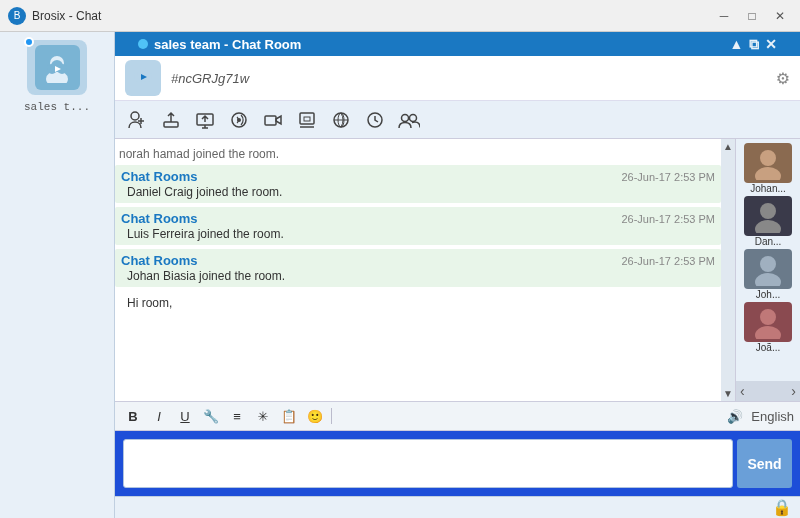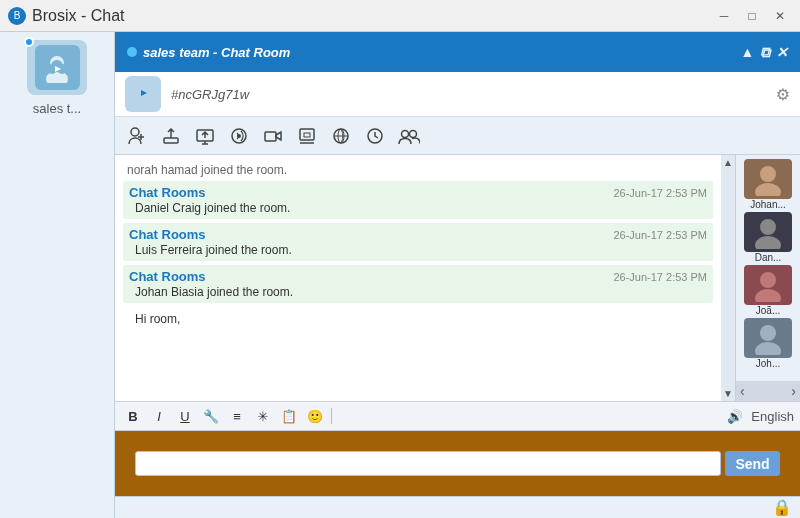--- a/index.html
+++ b/index.html
@@ -12,21 +12,21 @@
       display: flex;
       align-items: center;
       padding: 0 8px;
       border-bottom: 1px solid #ccc;
     }
     .title-bar-icon {
       width: 18px; height: 18px; margin-right: 6px;
       background: #1a78c2; border-radius: 50%;
       display: flex; align-items: center; justify-content: center; color: white; font-size: 10px;
     }
-    .title-bar-text { flex: 1; font-size: 16px; color: #333; }
+    .title-bar-text { flex: 1; font-size: 12px; color: #333; }
     .title-bar-controls { display: flex; gap: 4px; }
     .title-bar-btn { width: 24px; height: 20px; background: none; border: none; cursor: pointer; font-size: 12px; color: #555; display: flex; align-items: center; justify-content: center; }
 
     
     .main-container {
       display: flex;
       height: calc(518px - 32px);
     }
 
     
@@ -55,41 +55,40 @@
       color: white; font-size: 18px;
     }
     .sidebar-status-dot {
       width: 10px; height: 10px;
       background: #2196F3;
       border-radius: 50%;
       position: absolute;
       top: -3px; left: -3px;
       border: 2px solid white;
     }
-    .sidebar-name { font-size: 13px; color: #555; text-align: right; padding: 2px 4px; }
+    .sidebar-name { font-size: 11px; color: #555; text-align: right; padding: 2px 4px; font-family: Liberation Mono, monospace; }
 
     
     .chat-area {
       flex: 1;
       display: flex;
       flex-direction: column;
       background: #f5f9ff;
     }
 
     
     .chat-header {
-      height: 40px;
+      height: 24px;
       background: #1a78c2;
       display: flex;
       align-items: center;
-      padding: 0 12px;
+      padding: 0 23px;
       color: white;
       font-size: 13px;
       font-weight: 600;
-      font-style: italic;
     }
     .chat-header-dot {
       width: 10px; height: 10px;
       background: #4fc3f7;
       border-radius: 50%;
       margin-right: 6px;
       flex-shrink: 0;
     }
     .chat-header-title { flex: 1; }
     .chat-header-icons { display: flex; gap: 6px; align-items: center; }
@@ -135,21 +134,21 @@
 
     
     .messages-wrapper {
       display: flex;
       flex: 1;
       overflow: hidden;
     }
     .messages-list {
       flex: 1;
       overflow-y: auto;
-      padding: 6px 8px;
+      padding: 6px 0;
       background: white;
     }
     .message-system {
       color: #666;
       font-size: 12px;
       padding: 2px 4px;
       margin-bottom: 2px;
     }
     .message-group {
       background: #e8f5e9;
@@ -250,23 +249,23 @@
       display: flex; align-items: center; justify-content: center;
       font-size: 13px; color: #333;
       border-radius: 2px;
     }
     .format-separator { width: 1px; height: 16px; background: #bbc; margin: 0 2px; }
     .lang-label { margin-left: auto; font-size: 13px; color: #555; }
 
     
     .input-area {
       height: 65px;
-      background: #a16207;
-      display: flex;
-      padding: 20px;
+      background: #1d4ed8;
+      display: flex;
+      padding: 8px;
       gap: 4px;
     }
     .message-input {
       flex: 1;
       border: 1px solid #b0c4de;
       border-radius: 3px;
       padding: 4px 6px;
       font-size: 13px;
       resize: none;
       outline: none;
@@ -472,38 +471,38 @@
             <div class="participant-avatar" style="background:#3a3a4a;">
               <svg width="36" height="34" viewBox="0 0 36 34">
                   <rect width="36" height="34" fill="#3a3a4a"></rect>
                   <circle cx="18" cy="12" r="8" fill="#888"></circle>
                   <ellipse cx="18" cy="30" rx="13" ry="9" fill="#888"></ellipse>
                 </svg>
             </div>
             <span class="participant-name">Dan...</span>
           </div>
           <div class="participant-item">
+            <div class="participant-avatar" style="background:#6a7a8a;">
+              <svg width="36" height="34" viewBox="0 0 36 34">
+                  <rect width="36" height="34" fill="#6a7a8a"></rect>
+                  <circle cx="18" cy="12" r="8" fill="#a0b0c0"></circle>
+                  <ellipse cx="18" cy="30" rx="13" ry="9" fill="#a0b0c0"></ellipse>
+                </svg>
+            </div>
+            <span class="participant-name">Joh...</span>
+          </div>
+          <div class="participant-item">
             <div class="participant-avatar" style="background:#8a4a50;">
               <svg width="36" height="34" viewBox="0 0 36 34">
                   <rect width="36" height="34" fill="#8a4a50"></rect>
                   <circle cx="18" cy="12" r="8" fill="#c07878"></circle>
                   <ellipse cx="18" cy="30" rx="13" ry="9" fill="#c07878"></ellipse>
                 </svg>
             </div>
             <span class="participant-name">Joã...</span>
-          </div>
-          <div class="participant-item">
-            <div class="participant-avatar" style="background:#6a7a8a;">
-              <svg width="36" height="34" viewBox="0 0 36 34">
-                  <rect width="36" height="34" fill="#6a7a8a"></rect>
-                  <circle cx="18" cy="12" r="8" fill="#a0b0c0"></circle>
-                  <ellipse cx="18" cy="30" rx="13" ry="9" fill="#a0b0c0"></ellipse>
-                </svg>
-            </div>
-            <span class="participant-name">Joh...</span>
           </div>
         </div>
         <div class="participants-scrollbar">
           <span class="scroll-arrow">‹</span>
           <span class="scroll-arrow">›</span>
         </div>
       </div>
     </div>
 
     <div class="format-bar">

